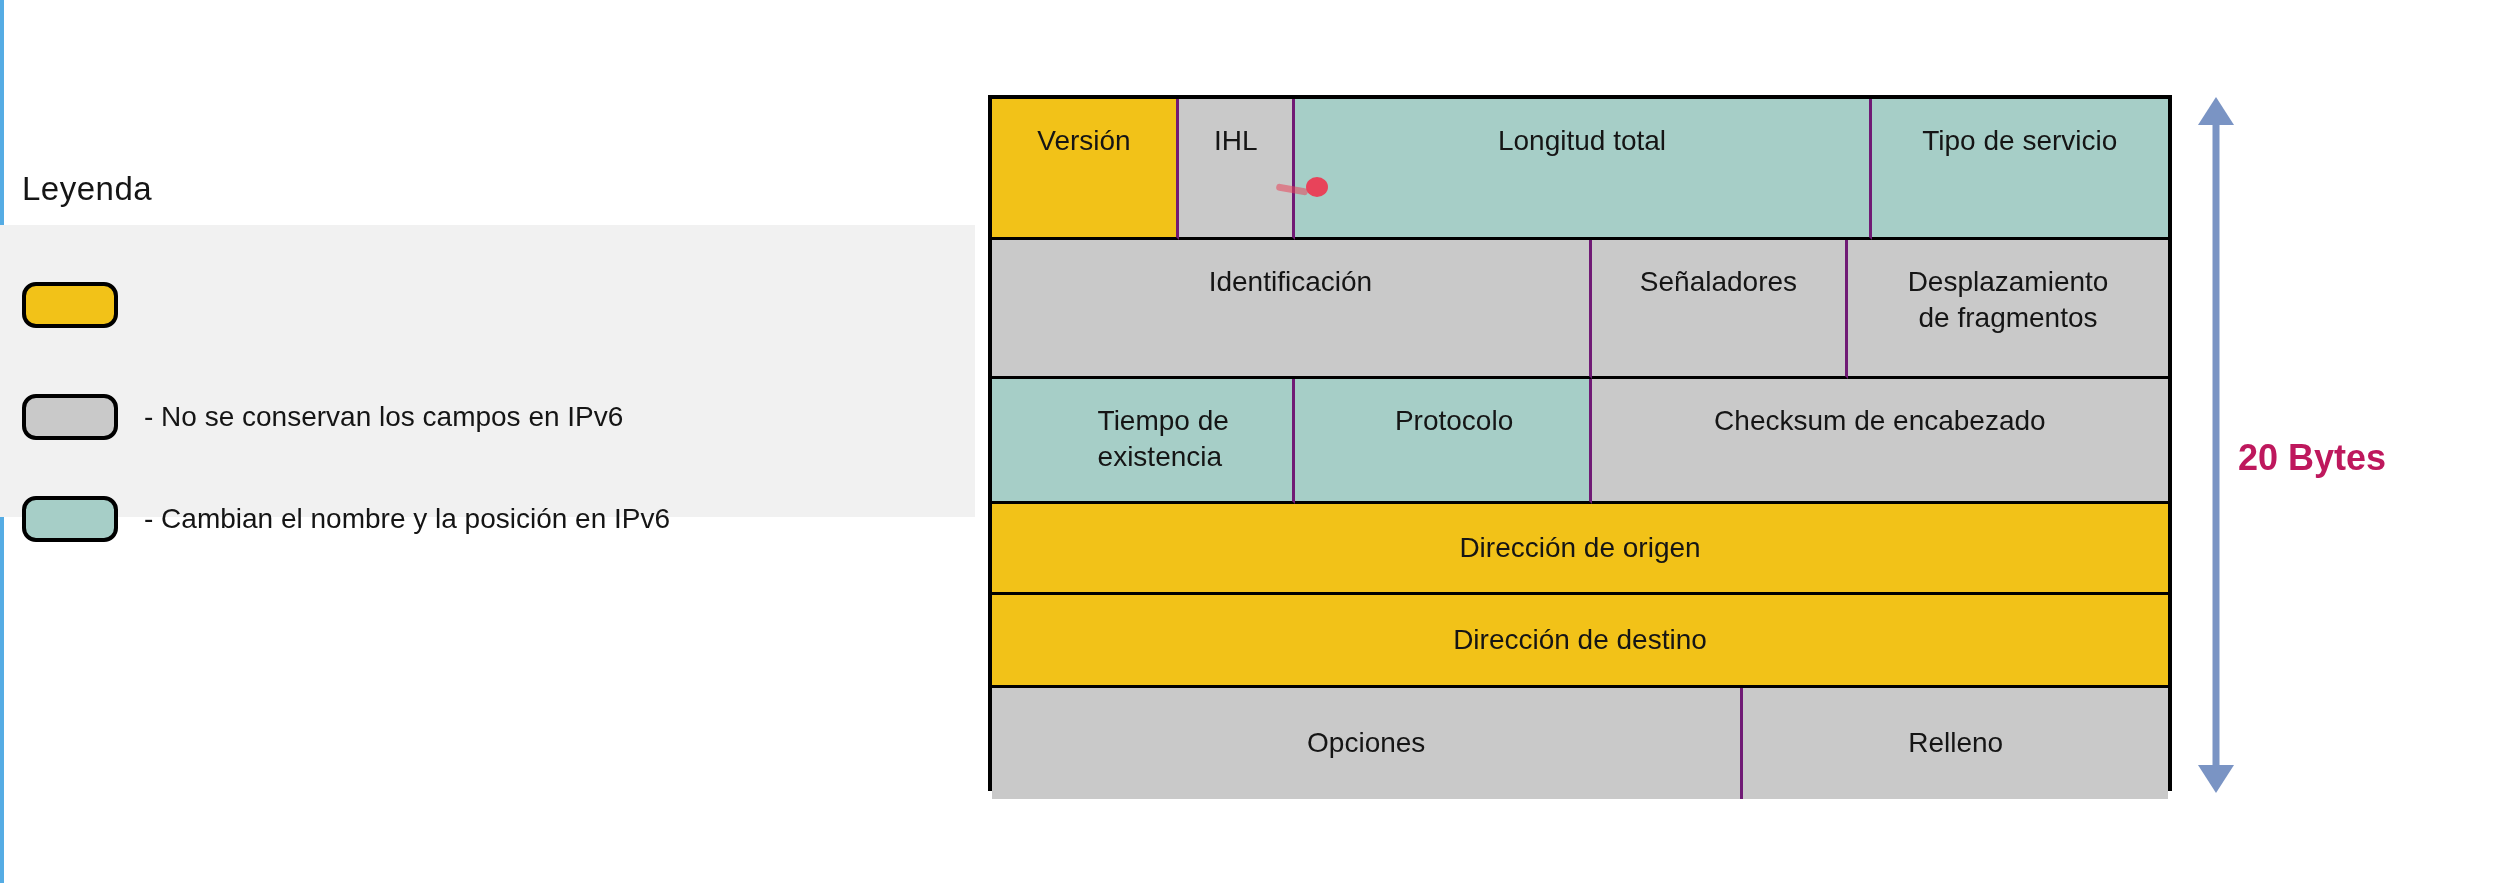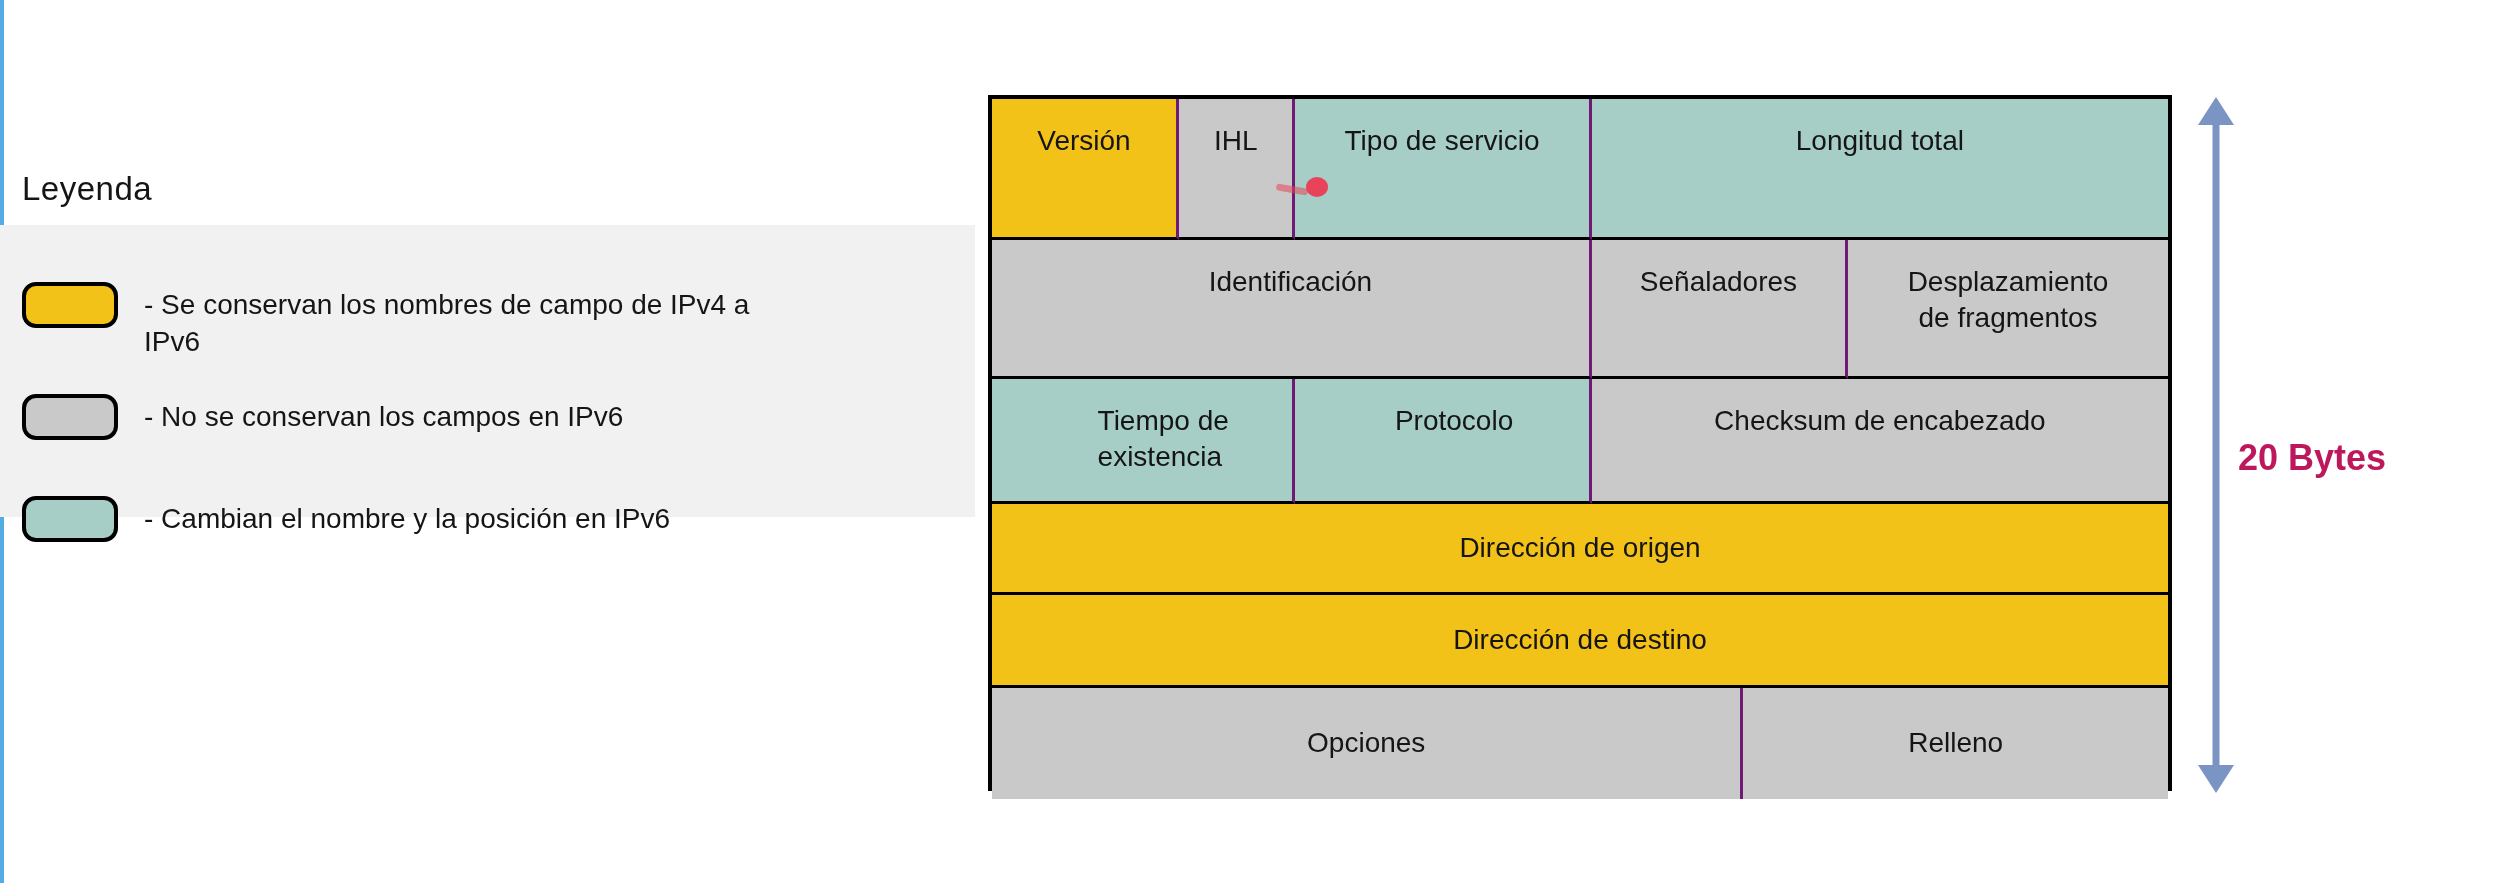--- a/index.html
+++ b/index.html
@@ -108,40 +108,38 @@
 <div class="stage">
 
   <div class="left-accent"></div>
   <div class="legend-bg"></div>
 
   <div class="legend">
     <div class="legend-title">Leyenda</div>
     <div id="legend-items">
         <div class="legend-item">
           <span class="swatch bg-yellow"></span>
-          <span class="legend-label">- Se conservan los nombres de campo de IPv4 a
-IPv6</span>
         </div>
         <div class="legend-item">
           <span class="swatch bg-gray"></span>
           <span class="legend-label">- No se conservan los campos en IPv6</span>
         </div>
         <div class="legend-item">
           <span class="swatch bg-teal"></span>
           <span class="legend-label">- Cambian el nombre y la posición en IPv6</span>
         </div>
       </div>
   </div>
 
   <div class="header-table" id="header-table">
       <div class="trow v-top" style="height: 141px;">
         <div class="tcell bg-yellow" style="flex: 0 0 15.9%;"><span class="cell-label">Versión</span></div>
         <div class="tcell bg-gray" style="flex: 0 0 9.9%;"><span class="cell-label">IHL</span></div>
+        <div class="tcell bg-teal" style="flex: 0 0 49%;"><span class="cell-label">Longitud total</span></div>
         <div class="tcell bg-teal" style="flex: 0 0 25.2%;"><span class="cell-label">Tipo de servicio</span></div>
-        <div class="tcell bg-teal" style="flex: 0 0 49%;"><span class="cell-label">Longitud total</span></div>
       </div>
       <div class="trow v-top" style="height: 139px;">
         <div class="tcell bg-gray" style="flex: 0 0 51%;"><span class="cell-label">Identificación</span></div>
         <div class="tcell bg-gray" style="flex: 0 0 21.8%;"><span class="cell-label">Señaladores</span></div>
         <div class="tcell bg-gray" style="flex: 0 0 27.2%;"><span class="cell-label">Desplazamiento
 de fragmentos</span></div>
       </div>
       <div class="trow v-top" style="height: 125px;">
         <div class="tcell bg-teal a-left" style="flex: 0 0 25.8%;"><span class="cell-label">Tiempo de
 existencia</span></div>

